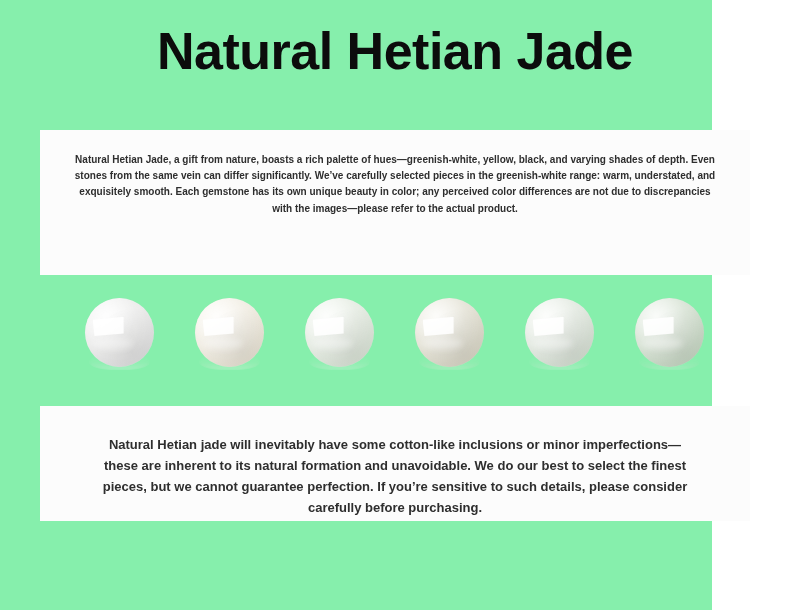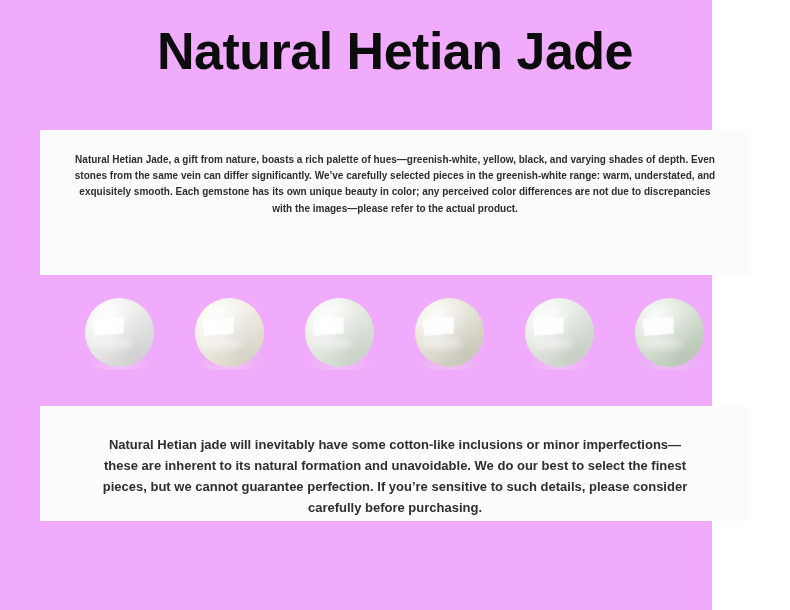--- a/index.html
+++ b/index.html
@@ -12,21 +12,21 @@
     background: #ffffff;
     font-family: "Liberation Sans", "DejaVu Sans", sans-serif;
     overflow: hidden;
     position: relative;
   }
 
   .page {
     width: 712px;
     height: 610px;
     position: relative;
-    background: #f0abfc;
+    background: #86efac;
   }
 
   
   .title-wrap {
     position: absolute;
     top: 22px;
     left: 0;
     width: 790px;
     text-align: center;
   }

